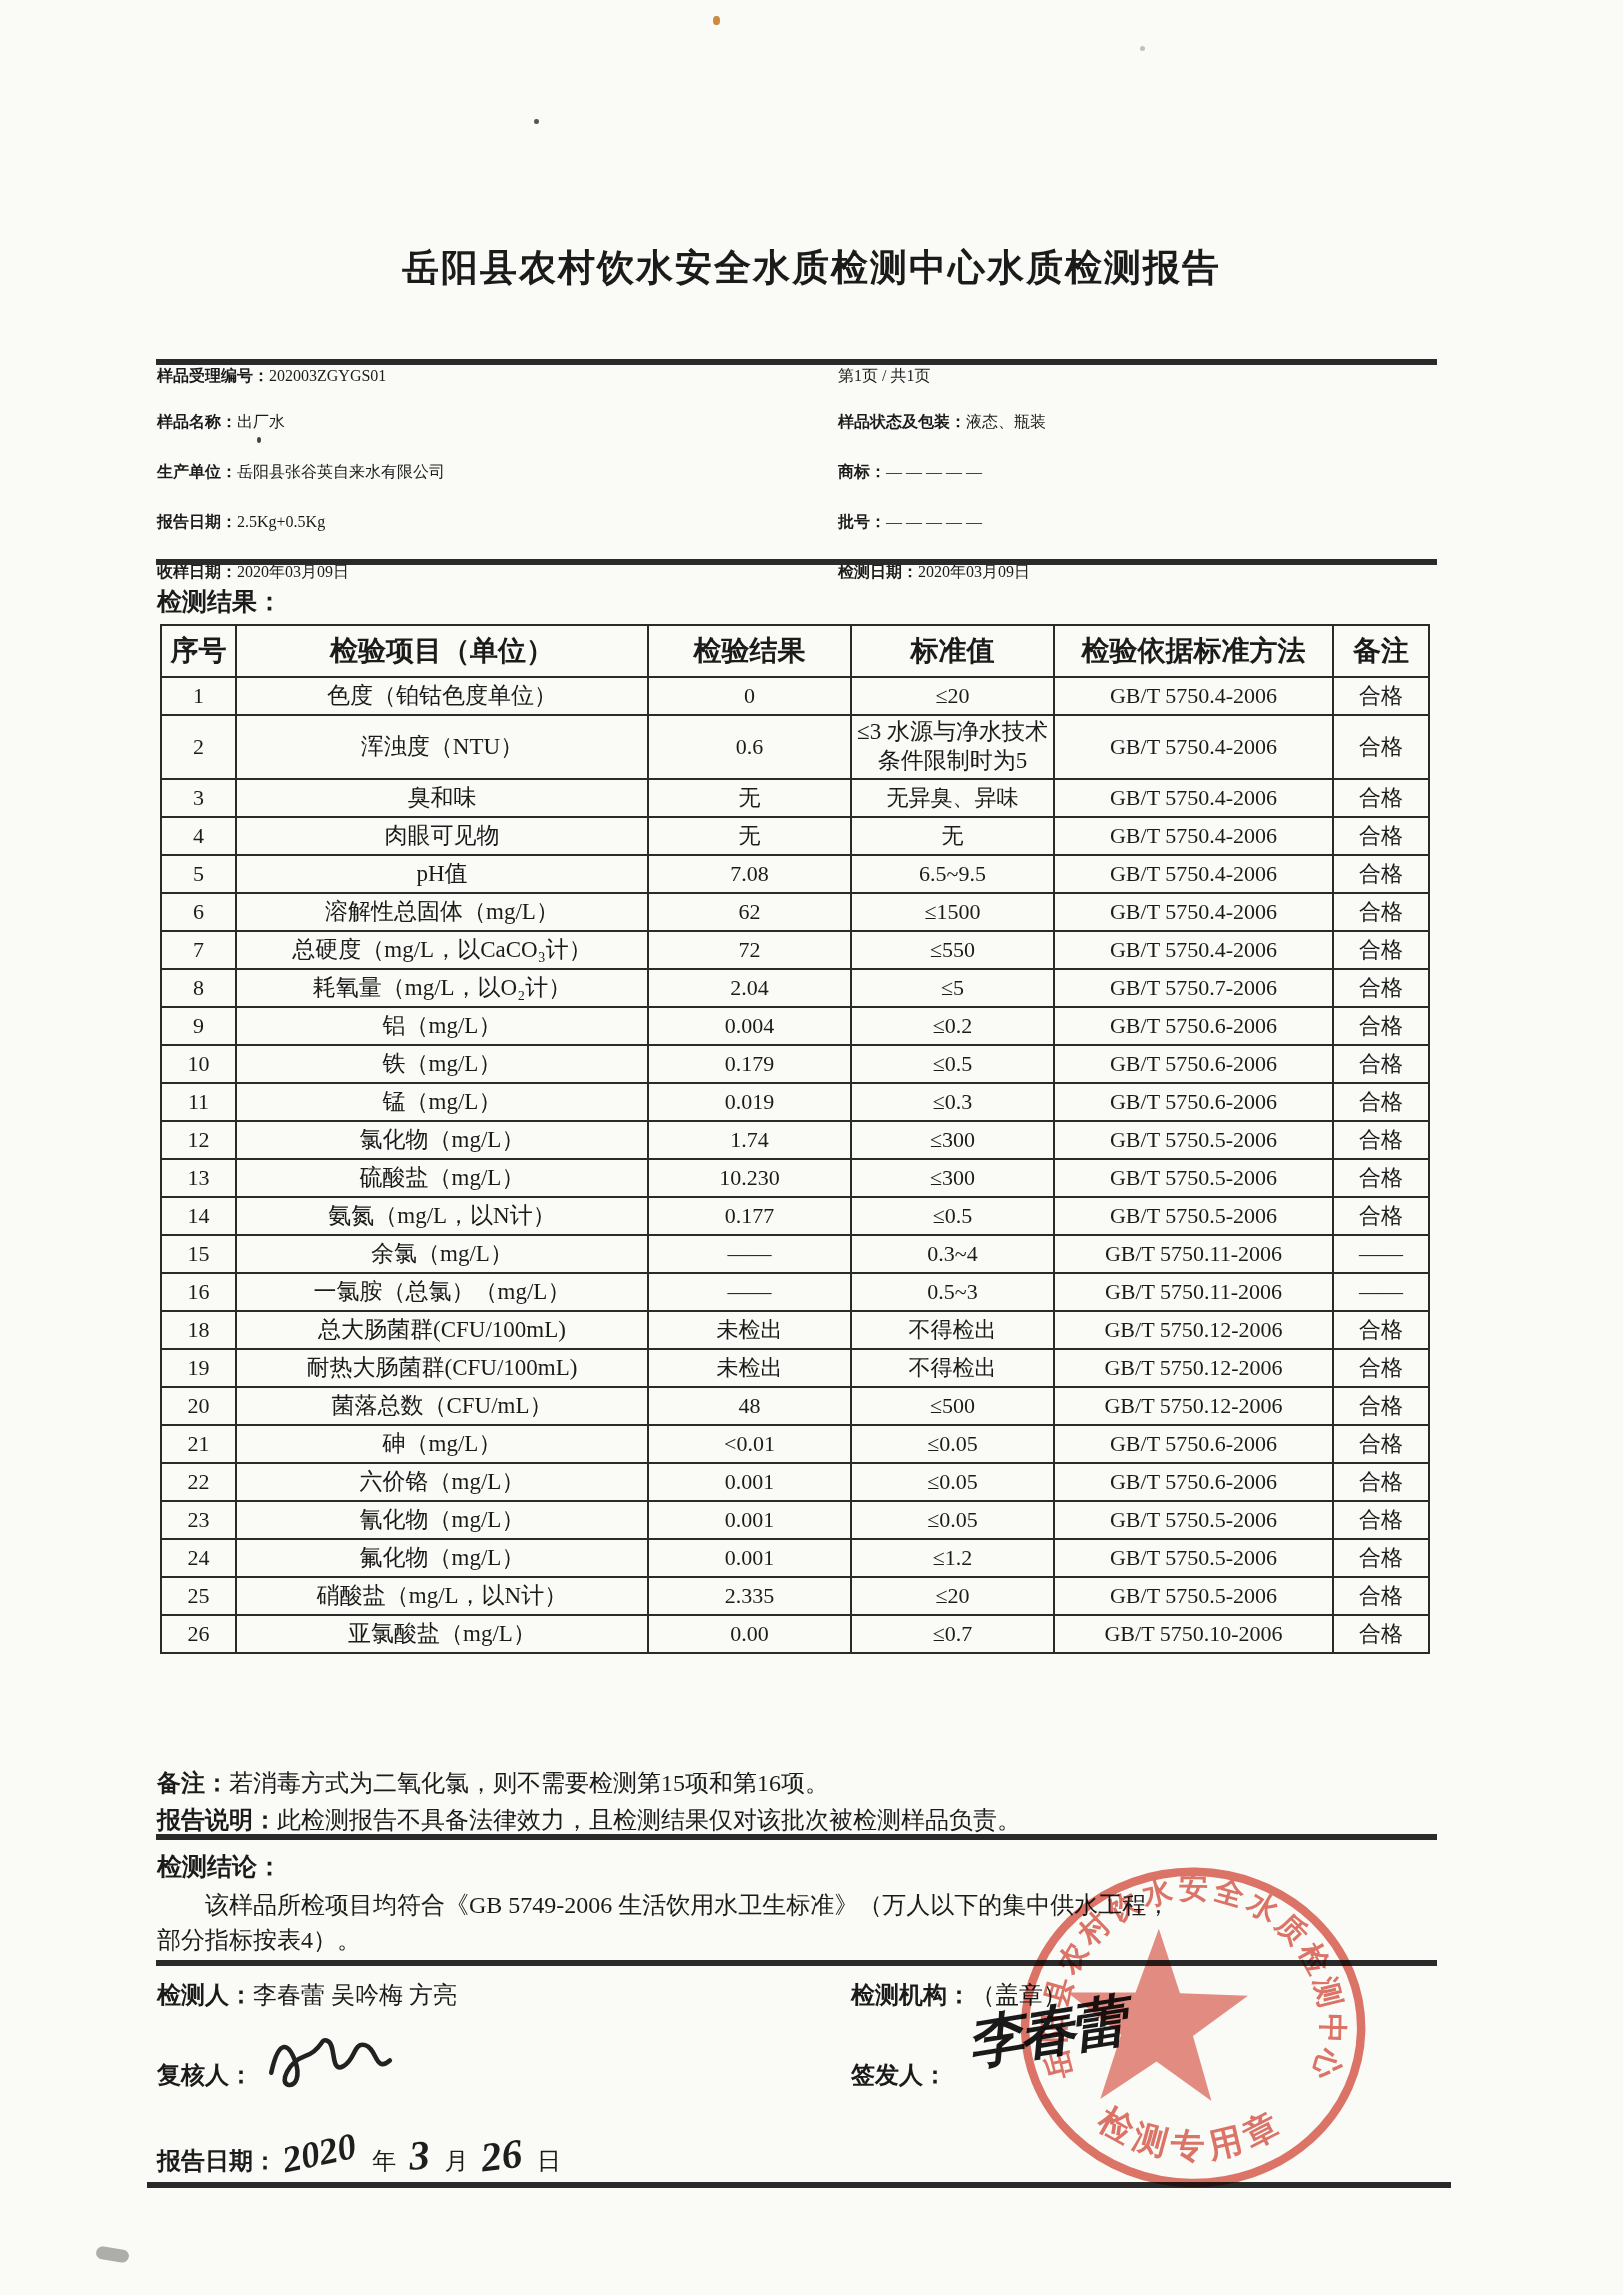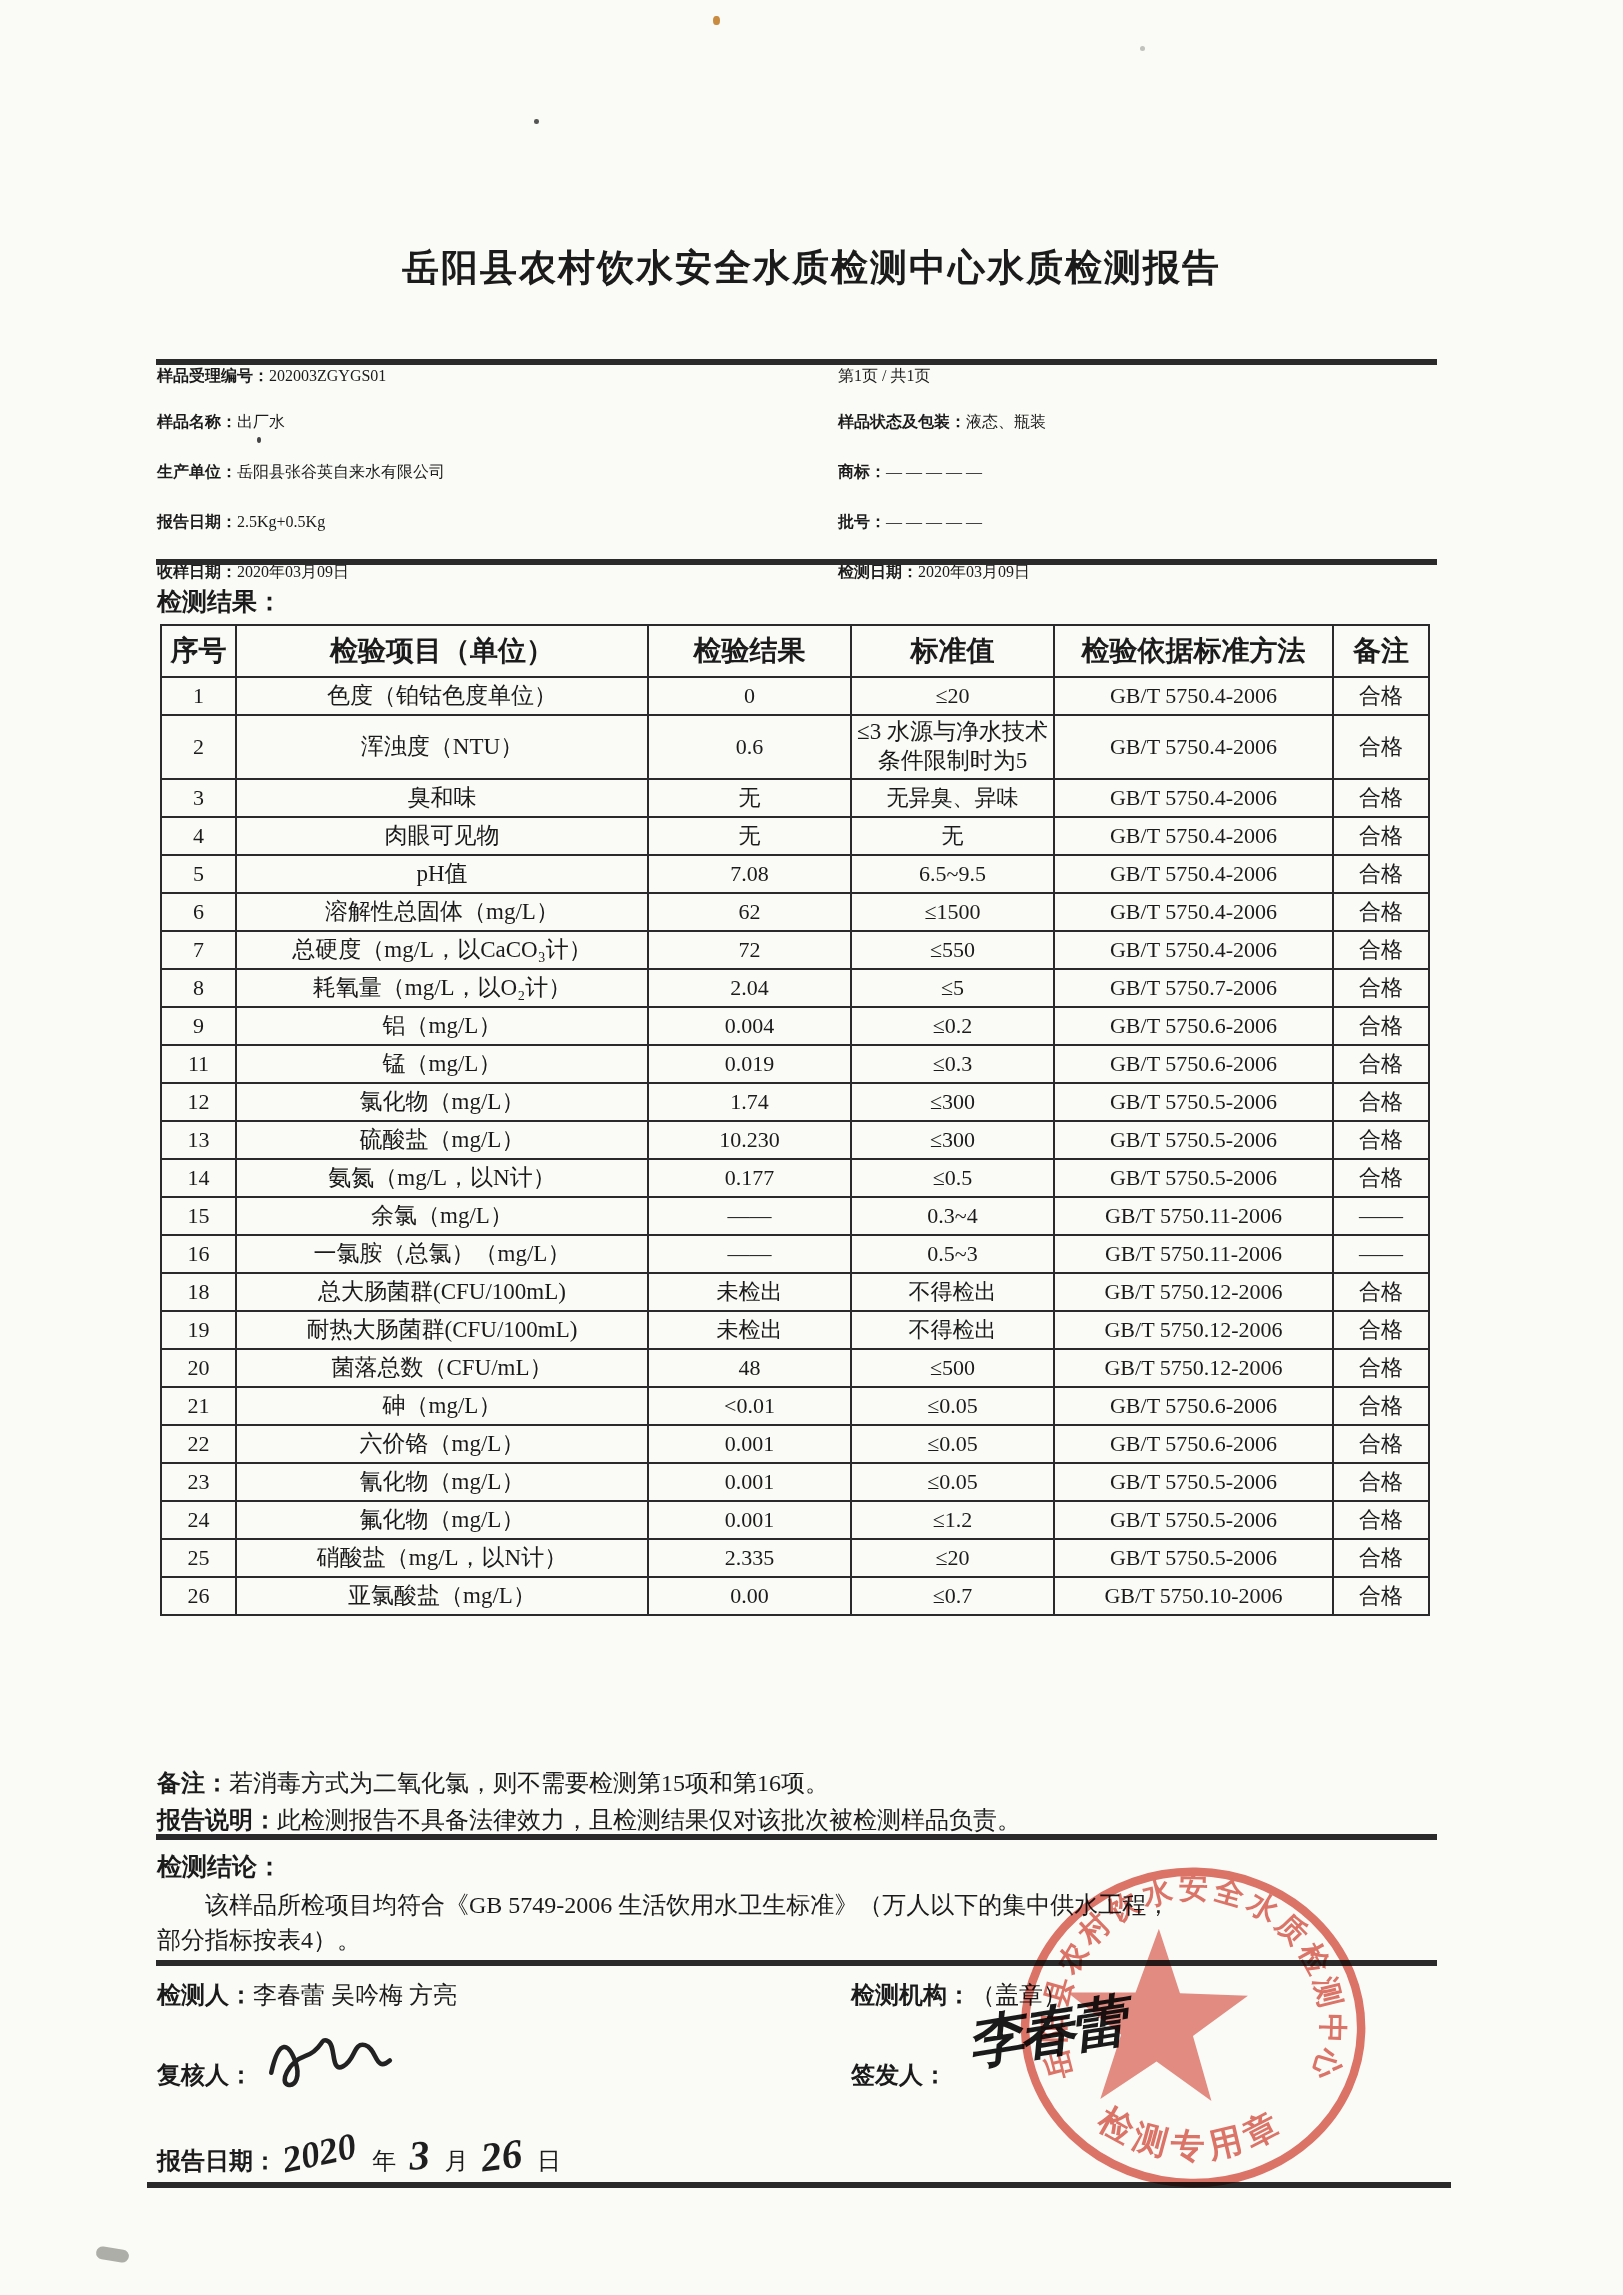--- a/index.html
+++ b/index.html
@@ -198,20 +198,28 @@
       </tr>
       <tr class="result-row">
         <td>9</td>
         <td class="item-col">铝（mg/L）</td>
         <td>0.004</td>
         <td>≤0.2</td>
         <td>GB/T 5750.6-2006</td>
         <td>合格</td>
       </tr>
       <tr class="result-row">
+        <td>10</td>
+        <td class="item-col">铁（mg/L）</td>
+        <td>0.179</td>
+        <td>≤0.5</td>
+        <td>GB/T 5750.6-2006</td>
+        <td>合格</td>
+      </tr>
+      <tr class="result-row">
         <td>11</td>
         <td class="item-col">锰（mg/L）</td>
         <td>0.019</td>
         <td>≤0.3</td>
         <td>GB/T 5750.6-2006</td>
         <td>合格</td>
       </tr>
       <tr class="result-row">
         <td>12</td>
         <td class="item-col">氯化物（mg/L）</td>

